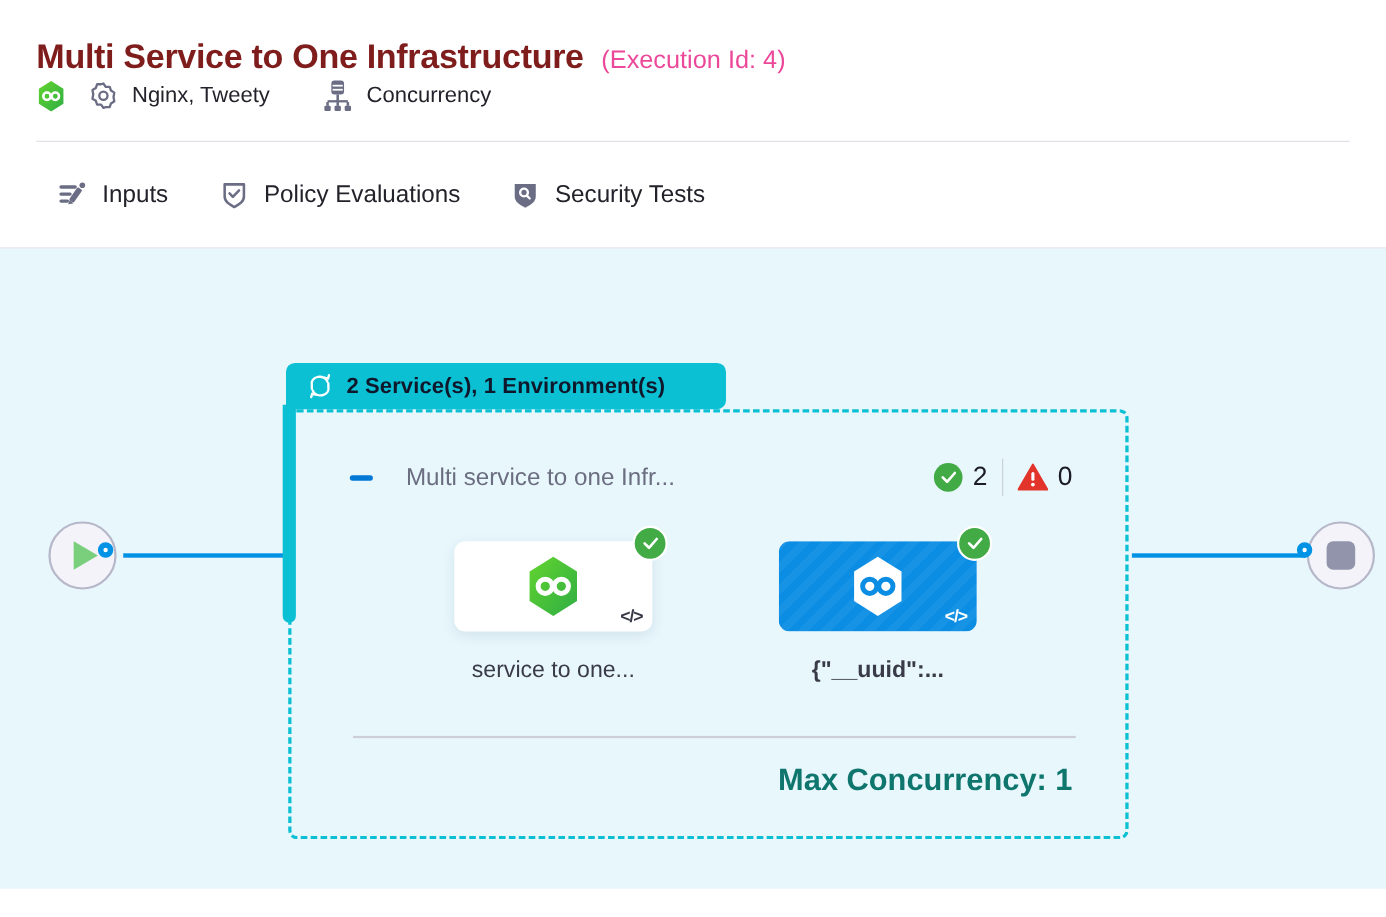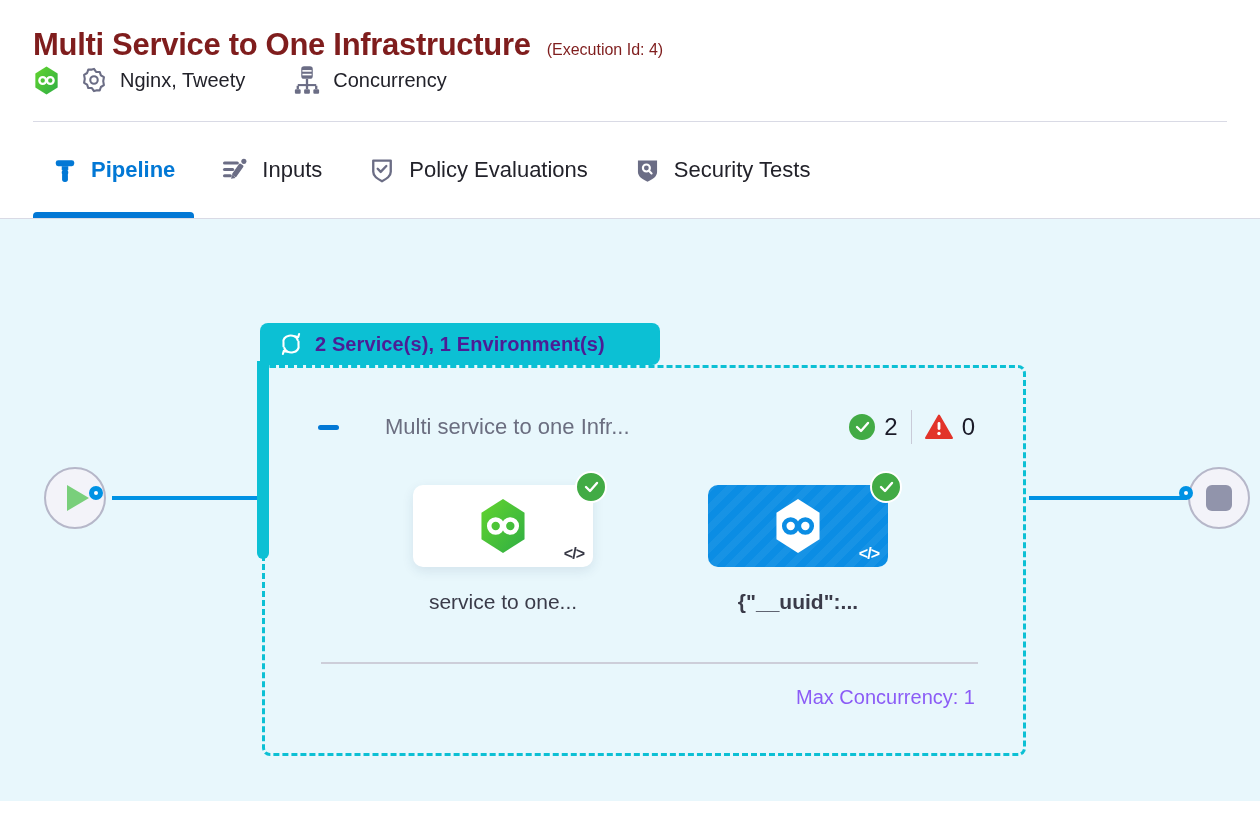--- a/index.html
+++ b/index.html
@@ -6,21 +6,21 @@
   html,body { width:1260px; height:834px; overflow:hidden; }
   body {
     font-family:"Liberation Sans","DejaVu Sans",sans-serif;
     background:#ffffff; color:#1d1d27; position:relative;
   }
 
   
   .header { padding:14px 33px 0 33px; background:#fff; }
   .title-row { display:flex; align-items:baseline; gap:16px; }
   .page-title { font-size:31px; font-weight:700; color:#7f1d1d; letter-spacing:-0.3px; }
-  .exec-id { font-size:16px; font-weight:400; color:#7f1d1d;margin-top:27px; }
+  .exec-id { font-size:23px; font-weight:400; color:#ec4899;margin-top:27px; }
   .meta-row { display:flex; align-items:center; height:34px; }
   .meta-row .gap-sm { width:12px; } .meta-row .gap-md { width:20px; } .meta-row .gap-lg { width:48px; }
   .meta-text { font-size:20px; color:#22222a; }
   .hdr-divider { border-bottom:1px solid #d9dae5; margin-top:24px; }
 
   
   .tabbar { display:flex; align-items:stretch; padding:0 0 0 33px; height:97px; background:#fff; border-bottom:1px solid #d9dae5; }
   .tab { position:relative; display:flex; align-items:center; gap:13px; padding:0 19px; margin-right:8px; cursor:pointer; }
   .tab-label { font-size:22px; color:#22222a; font-weight:400; }
   .tab.active .tab-label { color:#0278d5; font-weight:600; }
@@ -32,29 +32,29 @@
   .node-circle { position:absolute; width:62px; height:62px; border-radius:50%;
     background:#f3f3f9; border:2px solid #b6b7c9; display:flex; align-items:center; justify-content:center; }
   .play-tri { width:0; height:0; border-top:13px solid transparent; border-bottom:13px solid transparent;
     border-left:22px solid #79cf7b; margin-left:6px; }
   .stop-sq { width:26px; height:26px; border-radius:6px; background:#9194ab; }
   .connector { position:absolute; width:14px; height:14px; background:#fff; border:5px solid #0092e4; border-radius:50%; }
   .edge-line { position:absolute; height:4px; background:#0092e4; }
 
   .stage-badge { position:absolute; left:260px; top:104px; width:400px; height:42px;
     background:#0cc0d4; border-radius:8px 8px 8px 0; display:flex; align-items:center; gap:11px; padding:0 18px; }
-  .stage-badge-label { color:#4c1d95; font-size:20px; font-weight:600; letter-spacing:0.1px; }
+  .stage-badge-label { color:#0f172a; font-size:20px; font-weight:600; letter-spacing:0.1px; }
   .teal-bar { position:absolute; left:257px; top:142px; width:12px; height:198px; background:#0cc0d4; border-radius:0 0 6px 6px; }
 
   .stage-box { position:absolute; left:262px; top:146px; width:764px; height:391px;
     border:3px dashed #0cc0d4; border-radius:8px; }
 
   .stage-head { position:absolute; left:0; top:42px; width:100%; display:flex; align-items:center; }
   .collapse-minus { width:21px; height:5px; border-radius:3px; background:#0278d5; margin-left:53px; cursor:pointer; }
-  .stage-title { margin-left:46px; font-size:22px; font-weight:500; color:#6b6e80; }
+  .stage-title { margin-left:30px; font-size:22px; font-weight:500; color:#6b6e80; }
   .stage-status { margin-left:auto; margin-right:48px; display:flex; align-items:center; }
   .status-num { font-size:24px; color:#1b1b28; font-weight:500; margin-left:9px; }
   .status-div { width:1px; height:34px; background:#c9cbd8; margin:0 13px; }
   .check-badge { width:26px; height:26px; border-radius:50%; background:#42ab45; display:flex; align-items:center; justify-content:center; }
 
   .svc-card { position:absolute; top:117px; width:180px; height:82px; border-radius:10px; cursor:pointer; }
   .svc-card.white { left:148px; background:#ffffff; box-shadow:0 4px 12px rgba(30,60,100,0.10); }
   .svc-card.blue  { left:443px; background:#0b8de4;
     background-image:repeating-linear-gradient(135deg, rgba(255,255,255,0.05) 0 7px, rgba(255,255,255,0) 7px 14px); }
   .svc-card .hex-wrap { position:absolute; left:0; right:0; top:0; bottom:0; display:flex; align-items:center; justify-content:center; }
@@ -64,21 +64,21 @@
   .svc-card.white .code-glyph { color:#383946; }
   .svc-card.blue  .code-glyph { color:#ffffff; }
 
   .svc-label { position:absolute; top:213px; width:260px; text-align:center;
     font-size:21px; color:#3a3b49; line-height:42px; }
   .svc-label.l1 { left:108px; }
   .svc-label.l2 { left:403px; }
   .svc-label b { font-weight:700; }
 
   .stage-hdivider { position:absolute; left:56px; top:294px; width:657px; height:2px; background:#cdced9; }
-  .max-conc { position:absolute; right:48px; top:318px; font-size:20px; font-weight:400; color:#8b5cf6; }
+  .max-conc { position:absolute; right:48px; top:318px; font-size:28px; font-weight:700; color:#0f766e; }
 
   .icon { display:inline-flex; align-items:center; justify-content:center; }
 </style>
 </head>
 <body>
 
 <svg width="0" height="0" style="position:absolute">
   <defs>
     <linearGradient id="hexGreen" x1="0" y1="0" x2="1" y2="1">
       <stop offset="0" stop-color="#63d42e"></stop>
@@ -125,32 +125,20 @@
           <rect x="17.5" y="21" width="5" height="4" rx="1"></rect>
         </svg>
     </span>
     <span class="gap-sm"></span>
     <span class="meta-text">Concurrency</span>
   </div>
   <div class="hdr-divider"></div>
 </div>
 
 <div class="tabbar">
-  <div class="tab active">
-    <span class="icon">
-      <svg width="26" height="27" viewBox="0 0 24 24" fill="#0278d5">
-          <rect x="3.5" y="2.5" width="17" height="5.5" rx="2.2"></rect>
-          <rect x="9" y="8" width="6" height="3.5"></rect>
-          <circle cx="12" cy="13.8" r="3"></circle>
-          <rect x="9.3" y="14.5" width="5.4" height="8" rx="2.4"></rect>
-        </svg>
-    </span>
-    <span class="tab-label">Pipeline</span>
-    <span class="tab-underline"></span>
-  </div>
   <div class="tab">
     <span class="icon">
       <svg width="28" height="28" viewBox="0 0 24 24">
           <g stroke="#6b6d85" stroke-width="2.6" stroke-linecap="round">
             <line x1="3" y1="6" x2="14" y2="6"></line>
             <line x1="3" y1="11.5" x2="10" y2="11.5"></line>
             <line x1="3" y1="17" x2="8" y2="17"></line>
           </g>
           <g fill="#6b6d85">
             <rect x="12.2" y="6.2" width="4.4" height="12" rx="1" transform="rotate(35 14.4 12.2)"></rect>

